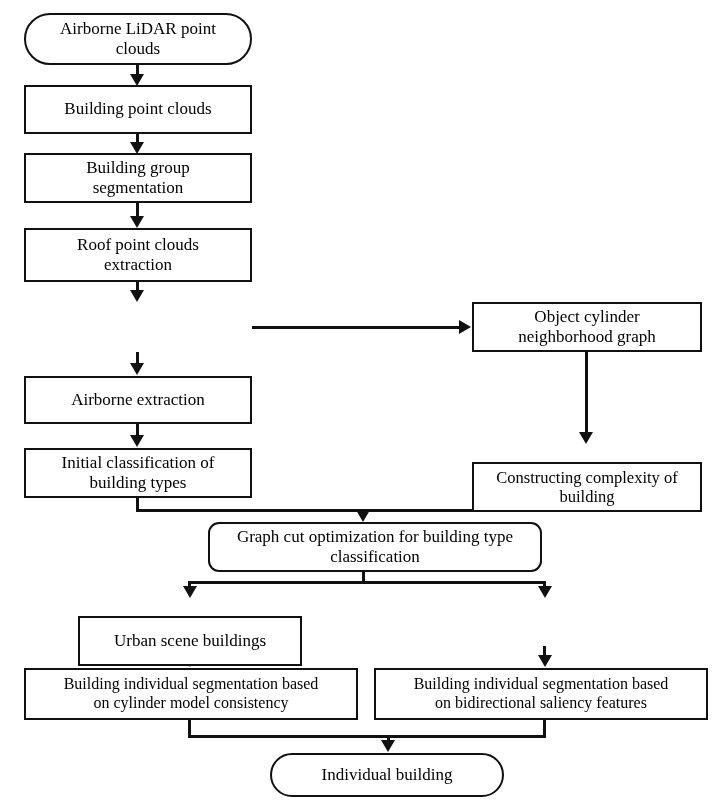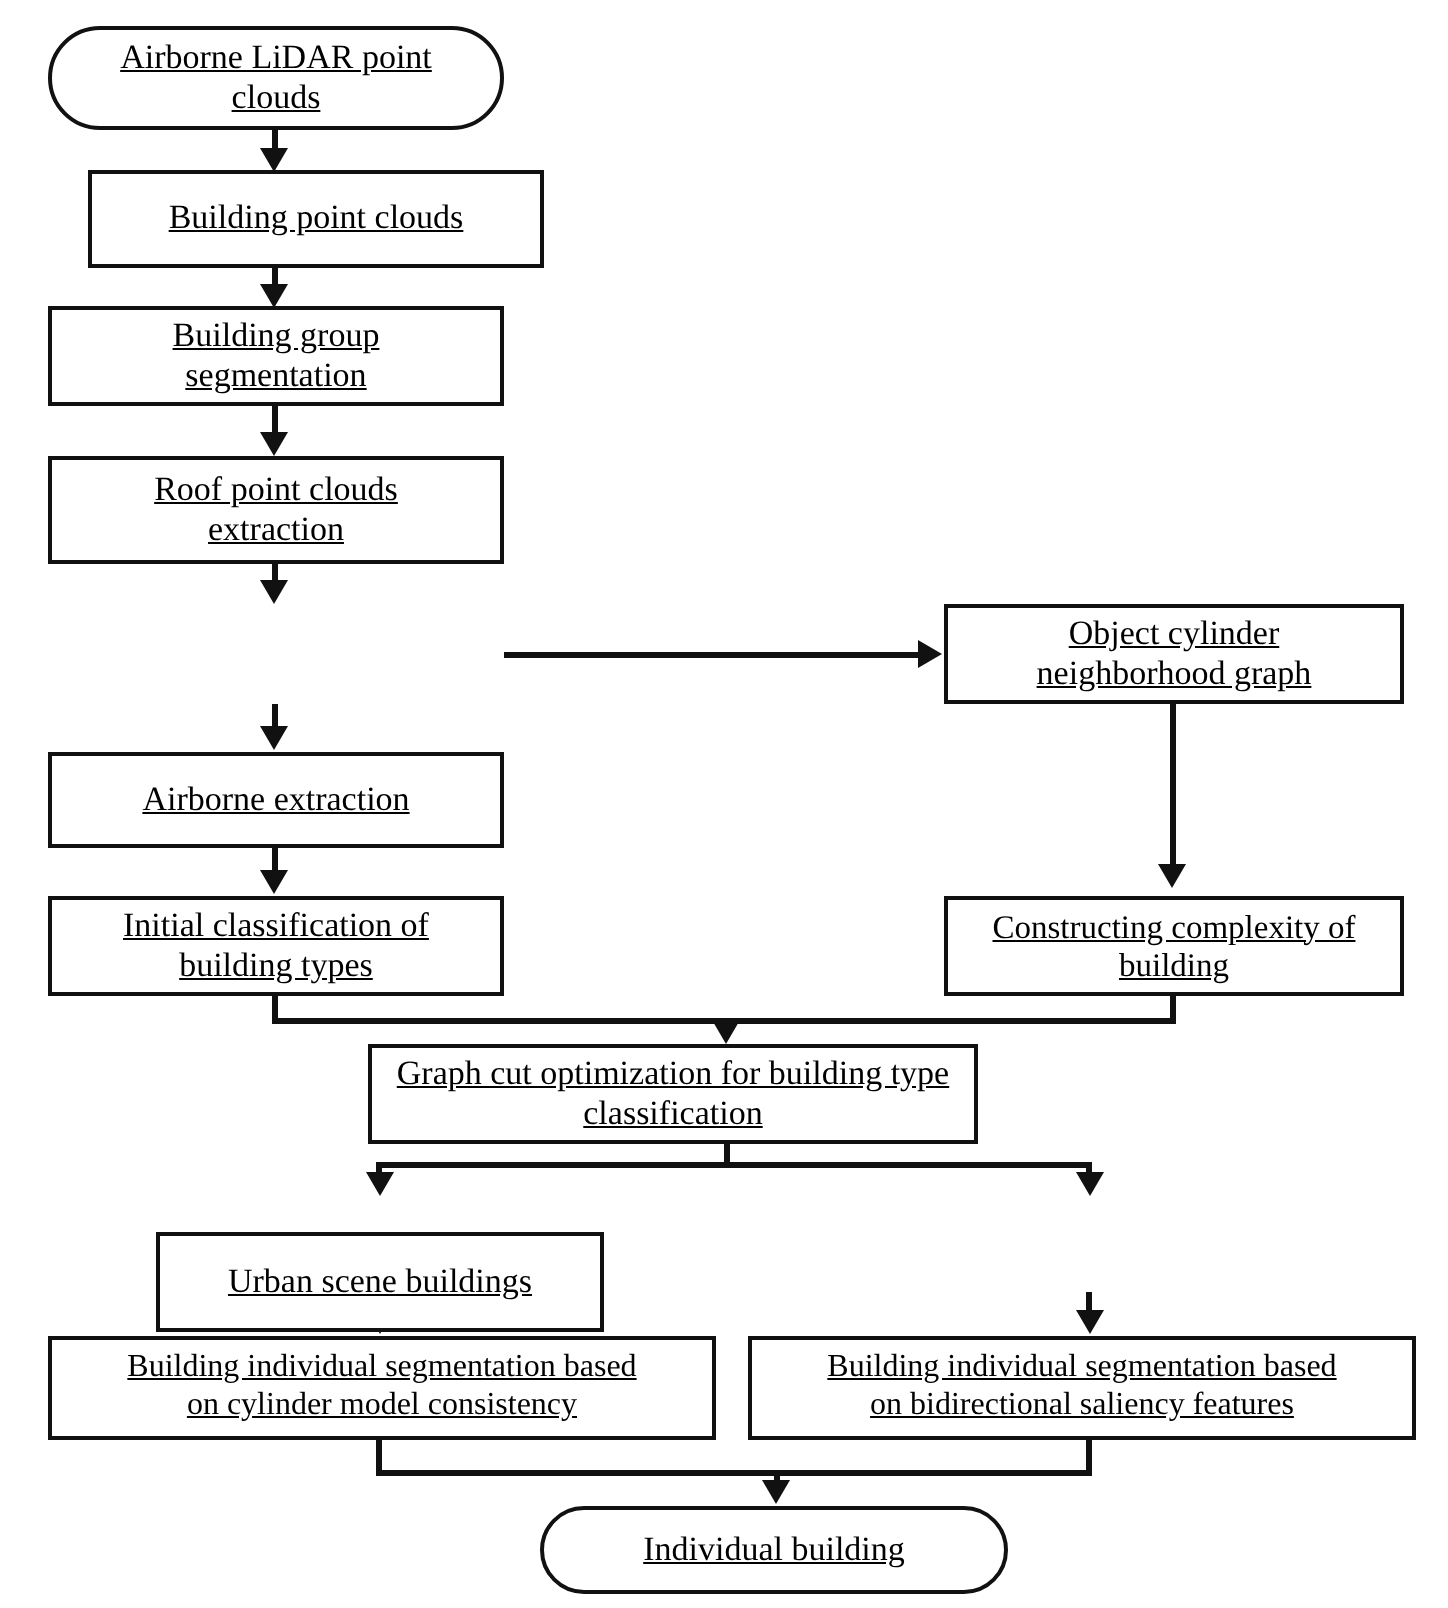--- a/index.html
+++ b/index.html
@@ -28,26 +28,25 @@
     align-items: center;
     justify-content: center;
     text-align: center;
     line-height: 1.18;
     padding: 2px 6px;
     z-index: 3;
   }
   .node .lbl {
     display: block;
     white-space: pre-line;
-    text-decoration: underline;
   }
   .terminal {
     border-radius: 26px;
   }
-  .fs16 { font-size: 16.5px; }
+  .fs16 { font-size: 16.5px; margin-top: 14px; }
   .fs17 { font-size: 17px; }
   .fs165 { font-size: 16px; }
 
   
   .ln {
     position: absolute;
     background: #111111;
     z-index: 1;
   }
   .vln { width: 3px; }
@@ -72,21 +71,21 @@
 </head>
 <body>
 
 <div id="canvas">
 
   <div class="node terminal fs17" style="left:24px; top:13px; width:228px; height:52px;">
     <span class="lbl">Airborne LiDAR point
 clouds</span>
   </div>
 
-  <div class="node fs17" style="left:24px; top:85px; width:228px; height:49px;margin-left:20px;">
+  <div class="node fs17" style="left:24px; top:85px; width:228px; height:49px;">
     <span class="lbl">Building point clouds</span>
   </div>
 
   <div class="node fs17" style="left:24px; top:153px; width:228px; height:50px;">
     <span class="lbl">Building group
 segmentation</span>
   </div>
 
   <div class="node fs17" style="left:24px; top:228px; width:228px; height:54px;">
     <span class="lbl">Roof point clouds
@@ -106,21 +105,21 @@
   <div class="node fs17" style="left:472px; top:302px; width:230px; height:50px;">
     <span class="lbl">Object cylinder
 neighborhood graph</span>
   </div>
 
   <div class="node fs16" style="left:472px; top:448px; width:230px; height:50px;">
     <span class="lbl">Constructing complexity of
 building</span>
   </div>
 
-  <div class="node fs17" style="left:184px; top:522px; width:305px; height:50px;">
+  <div class="node fs17" style="left:208px; top:522px; width:334px; height:50px;border-radius:11px;">
     <span class="lbl">Graph cut optimization for building type
 classification</span>
   </div>
 
   <div class="node fs17" style="left:78px; top:596px; width:224px; height:50px;margin-top:20px;">
     <span class="lbl">Urban scene buildings</span>
   </div>
 
 
   <div class="node fs165" style="left:24px; top:668px; width:334px; height:52px;">

